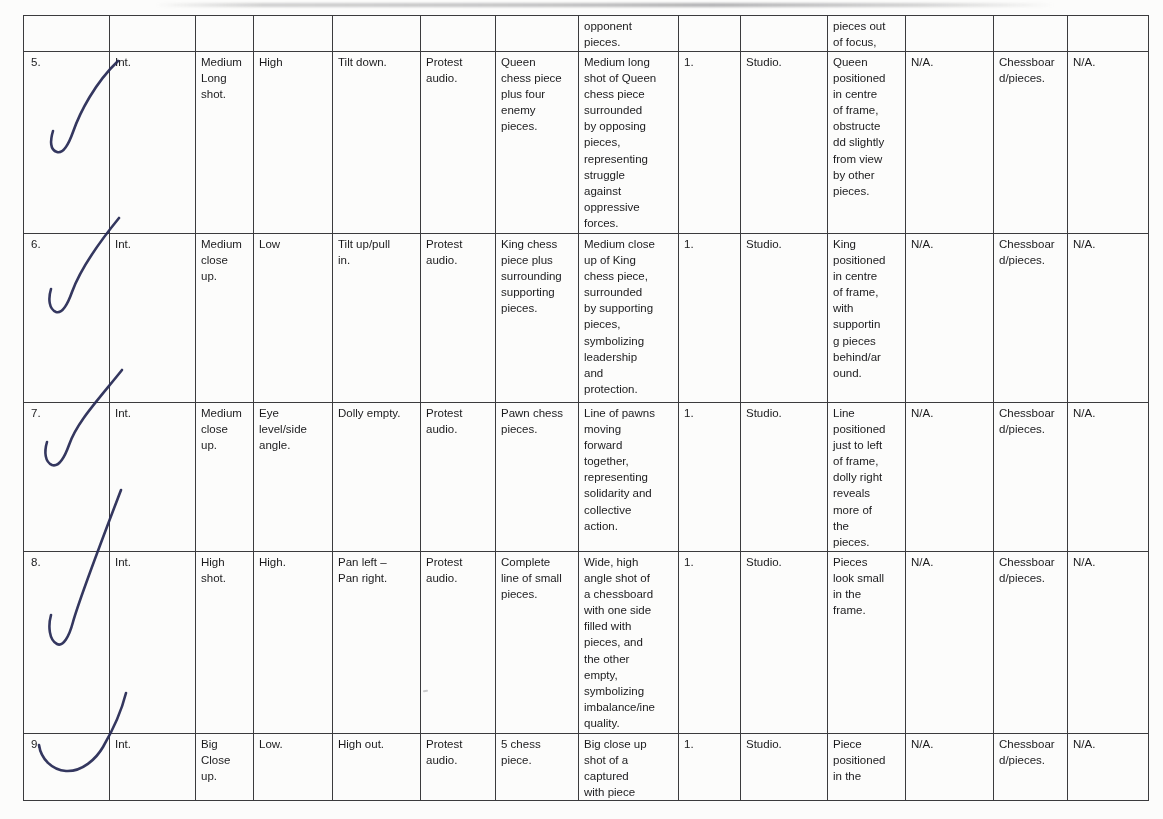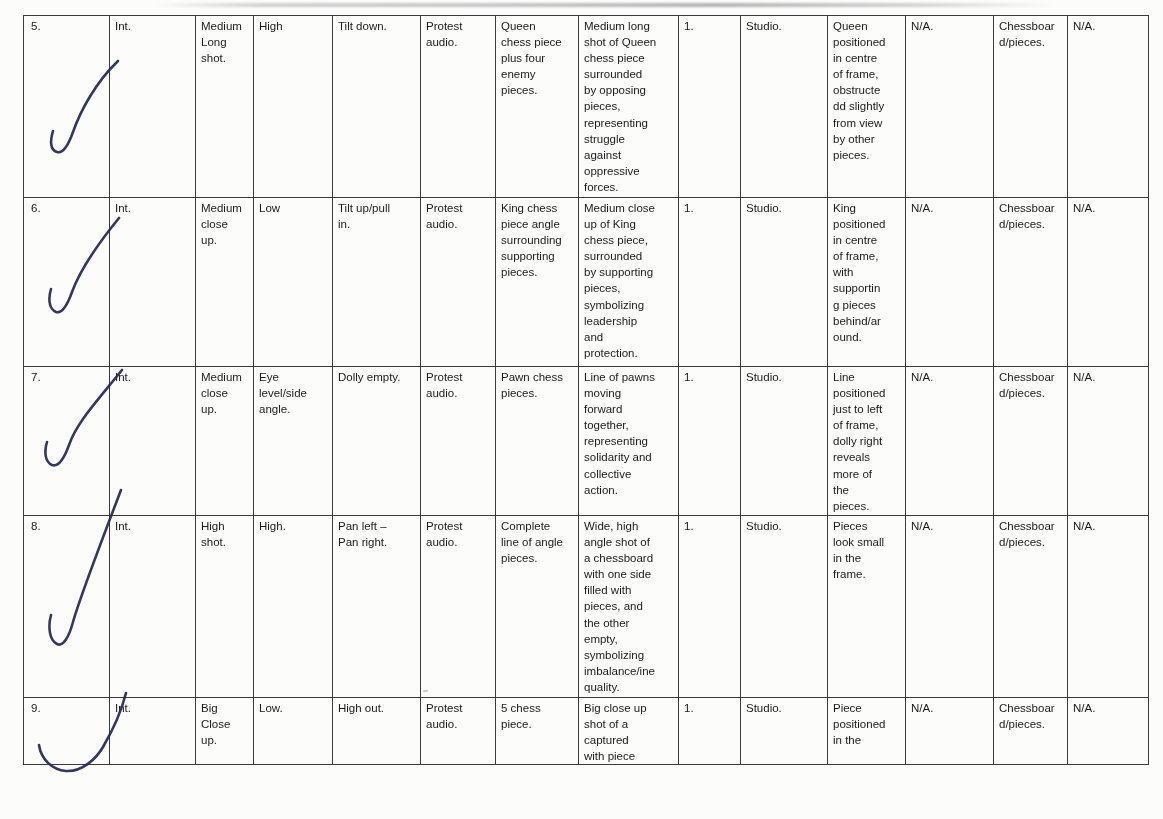--- a/index.html
+++ b/index.html
@@ -81,20 +81,38 @@
         <col style="width: 83px;">
         <col style="width: 100px;">
         <col style="width: 62px;">
         <col style="width: 87px;">
         <col style="width: 78px;">
         <col style="width: 88px;">
         <col style="width: 74px;">
         <col style="width: 81px;">
       </colgroup>
     <tbody>
+        <tr class="continuation">
+          <td></td>
+          <td></td>
+          <td></td>
+          <td></td>
+          <td></td>
+          <td></td>
+          <td></td>
+          <td>opponent
+pieces.</td>
+          <td></td>
+          <td></td>
+          <td>pieces out
+of focus,</td>
+          <td></td>
+          <td></td>
+          <td></td>
+        </tr>
         <tr style="height: 182px;">
           <td>5.</td>
           <td>Int.</td>
           <td>Medium
 Long
 shot.</td>
           <td>High</td>
           <td>Tilt down.</td>
           <td>Protest
 audio.</td>
@@ -135,21 +153,21 @@
           <td>Int.</td>
           <td>Medium
 close
 up.</td>
           <td>Low</td>
           <td>Tilt up/pull
 in.</td>
           <td>Protest
 audio.</td>
           <td>King chess
-piece angle
+piece plus
 surrounding
 supporting
 pieces.</td>
           <td>Medium close
 up of King
 chess piece,
 surrounded
 by supporting
 pieces,
 symbolizing
@@ -214,21 +232,21 @@
           <td>8.</td>
           <td>Int.</td>
           <td>High
 shot.</td>
           <td>High.</td>
           <td>Pan left –
 Pan right.</td>
           <td>Protest
 audio.</td>
           <td>Complete
-line of angle
+line of small
 pieces.</td>
           <td>Wide, high
 angle shot of
 a chessboard
 with one side
 filled with
 pieces, and
 the other
 empty,
 symbolizing

